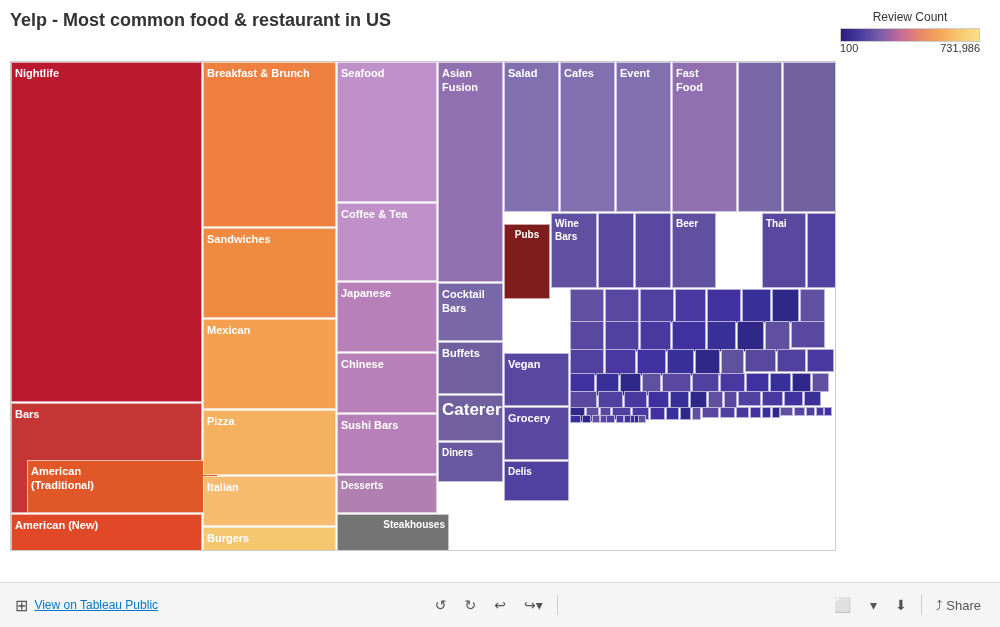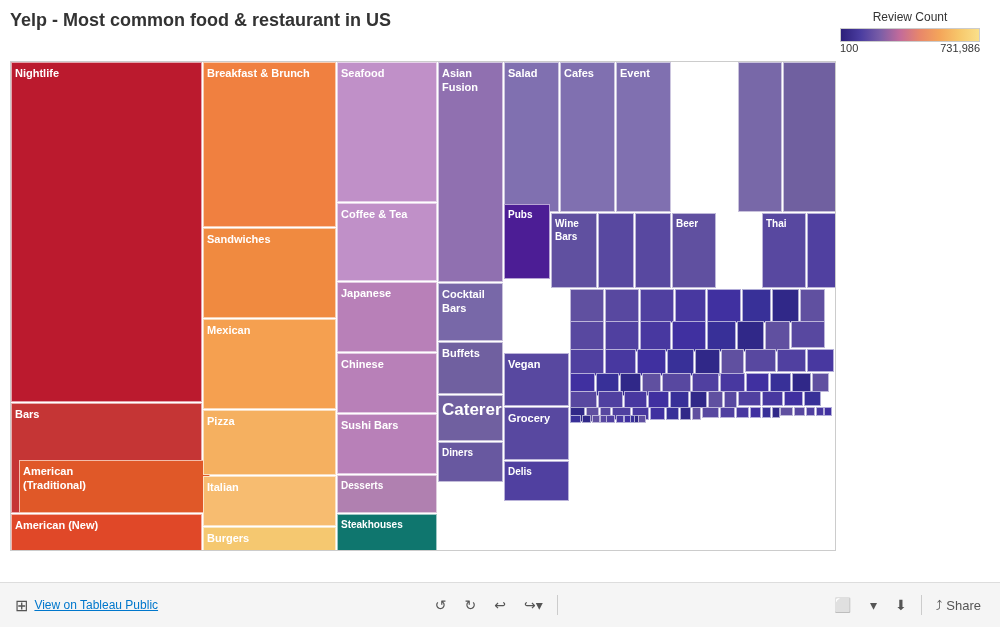--- a/index.html
+++ b/index.html
@@ -156,21 +156,21 @@
 
   <div class="tm-cell" style="left: 0px; top: 0px; width: 191px; height: 340px; background: rgb(187, 26, 46);">
         <span class="tm-label" style="white-space: pre-line; font-size: 11px;">Nightlife</span>
       </div>
       <div class="tm-cell" style="left: 0px; top: 341px; width: 191px; height: 110px; background: rgb(197, 53, 53);">
         <span class="tm-label" style="white-space: pre-line; font-size: 11px;">Bars</span>
       </div>
       <div class="tm-cell" style="left: 0px; top: 452px; width: 191px; height: 95px; background: rgb(224, 72, 40);">
         <span class="tm-label" style="white-space: pre-line; font-size: 11px;">American (New)</span>
       </div>
-      <div class="tm-cell" style="left: 8px; top: 398px; width: 191px; height: 53px; background: rgb(224, 88, 40);">
+      <div class="tm-cell" style="left: 16px; top: 398px; width: 191px; height: 53px; background: rgb(224, 88, 40);">
         <span class="tm-label" style="white-space: pre-line; font-size: 11px;">American
 (Traditional)</span>
       </div>
       <div class="tm-cell" style="left: 192px; top: 0px; width: 133px; height: 165px; background: rgb(240, 128, 64);">
         <span class="tm-label" style="white-space: pre-line; font-size: 11px;">Breakfast &amp; Brunch</span>
       </div>
       <div class="tm-cell" style="left: 192px; top: 166px; width: 133px; height: 90px; background: rgb(240, 138, 64);">
         <span class="tm-label" style="white-space: pre-line; font-size: 11px;">Sandwiches</span>
       </div>
       <div class="tm-cell" style="left: 192px; top: 257px; width: 133px; height: 90px; background: rgb(245, 160, 80);">
@@ -196,21 +196,21 @@
       </div>
       <div class="tm-cell" style="left: 326px; top: 291px; width: 100px; height: 60px; background: rgb(184, 128, 184);">
         <span class="tm-label" style="white-space: pre-line; font-size: 11px;">Chinese</span>
       </div>
       <div class="tm-cell" style="left: 326px; top: 352px; width: 100px; height: 60px; background: rgb(184, 128, 184);">
         <span class="tm-label" style="white-space: pre-line; font-size: 11px;">Sushi Bars</span>
       </div>
       <div class="tm-cell" style="left: 326px; top: 413px; width: 100px; height: 38px; background: rgb(176, 128, 176);">
         <span class="tm-label" style="white-space: pre-line; font-size: 10px;">Desserts</span>
       </div>
-      <div class="tm-cell" style="left: 326px; top: 452px; width: 100px; height: 38px; background: #0f766e;">
+      <div class="tm-cell" style="left: 326px; top: 452px; width: 112px; height: 38px; background: #737373; justify-content: flex-end;">
         <span class="tm-label" style="white-space: pre-line; font-size: 10px;">Steakhouses</span>
       </div>
       <div class="tm-cell" style="left: 427px; top: 0px; width: 65px; height: 220px; background: rgb(144, 112, 176);">
         <span class="tm-label" style="white-space: pre-line; font-size: 11px;">Asian
 Fusion</span>
       </div>
       <div class="tm-cell" style="left: 427px; top: 221px; width: 65px; height: 58px; background: rgb(120, 104, 168);">
         <span class="tm-label" style="white-space: pre-line; font-size: 11px;">Cocktail
 Bars</span>
       </div>
@@ -225,23 +225,27 @@
       </div>
       <div class="tm-cell" style="left: 493px; top: 0px; width: 55px; height: 150px; background: rgb(128, 112, 176);">
         <span class="tm-label" style="white-space: pre-line; font-size: 11px;">Salad</span>
       </div>
       <div class="tm-cell" style="left: 549px; top: 0px; width: 55px; height: 150px; background: rgb(128, 112, 176);">
         <span class="tm-label" style="white-space: pre-line; font-size: 11px;">Cafes</span>
       </div>
       <div class="tm-cell" style="left: 605px; top: 0px; width: 55px; height: 150px; background: rgb(128, 112, 176);">
         <span class="tm-label" style="white-space: pre-line; font-size: 11px;">Event</span>
       </div>
+      <div class="tm-cell" style="left: 661px; top: 0px; width: 65px; height: 150px; background: rgb(144, 112, 176);">
+        <span class="tm-label" style="white-space: pre-line; font-size: 11px;">Fast
+Food</span>
+      </div>
       <div class="tm-cell" style="left: 727px; top: 0px; width: 44px; height: 150px; background: rgb(120, 104, 168);"></div>
       <div class="tm-cell" style="left: 772px; top: 0px; width: 53px; height: 150px; background: rgb(112, 96, 160);"></div>
-      <div class="tm-cell" style="left: 493px; top: 142px; width: 46px; height: 75px; background: #4c1d95;">
+      <div class="tm-cell" style="left: 493px; top: 162px; width: 46px; height: 75px; background: #7f1d1d; justify-content: center;">
         <span class="tm-label" style="white-space: pre-line; font-size: 10px;">Pubs</span>
       </div>
       <div class="tm-cell" style="left: 540px; top: 151px; width: 46px; height: 75px; background: rgb(96, 80, 160);">
         <span class="tm-label" style="white-space: pre-line; font-size: 10px;">Wine
 Bars</span>
       </div>
       <div class="tm-cell" style="left: 587px; top: 151px; width: 36px; height: 75px; background: rgb(88, 72, 160);"></div>
       <div class="tm-cell" style="left: 624px; top: 151px; width: 36px; height: 75px; background: rgb(88, 72, 160);"></div>
       <div class="tm-cell" style="left: 661px; top: 151px; width: 44px; height: 75px; background: rgb(96, 80, 160);">
         <span class="tm-label" style="white-space: pre-line; font-size: 10px;">Beer</span>

